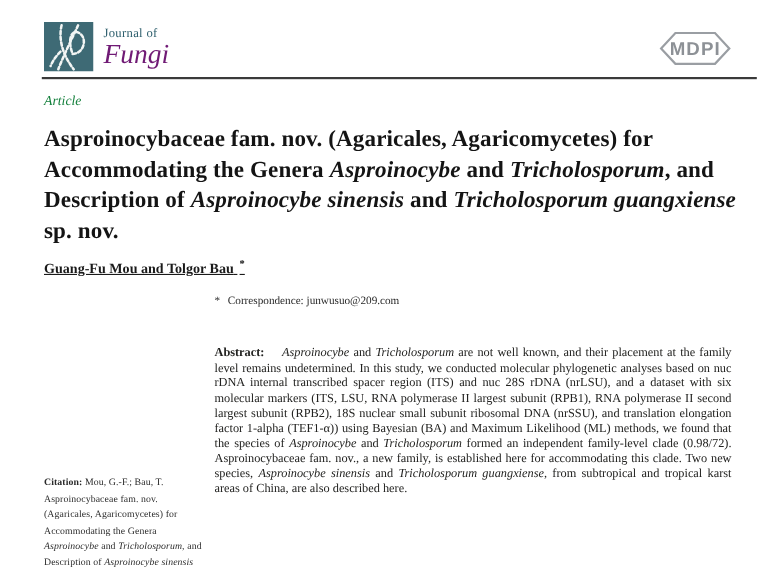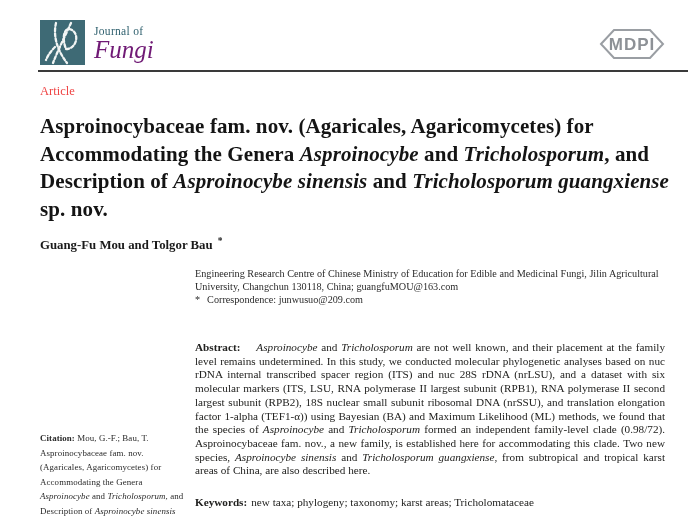--- a/index.html
+++ b/index.html
@@ -31,31 +31,31 @@
   .mdpi-logo { position: absolute; right: 28px; top: 24px; width: 74px; height: 40px; }
 
   .rule {
     position: absolute; left: 38px; top: 70px;
     width: 650px; height: 2px; background: #3a3a3a;
   }
 
   
   .article-type {
     position: absolute; left: 40px; top: 84px;
-    font-size: 12.5px; color: #ef4444;
+    font-style: italic; font-size: 12.5px; color: #15803d;
   }
   .title {
     position: absolute; left: 40px; top: 113px; width: 630px;
     font-size: 21px; font-weight: 700; line-height: 27.5px;
     color: #141414; letter-spacing: 0.1px;
   }
   .title .seg-i { font-style: italic; }
   .authors {
     position: absolute; left: 40px; top: 236px;
-    font-size: 12.8px; font-weight: 700; color: #1a1a1a;
+    font-size: 12.8px; font-weight: 700; color: #1a1a1a; text-decoration: underline;
   }
   .authors .star { font-weight: 700; vertical-align: super; font-size: 9.5px; margin-left: 2px; }
 
   
   .citation-box {
     position: absolute; left: 40px; top: 431px; width: 148px;
     font-size: 8.9px; line-height: 14.6px; color: #2a2a2a;
     letter-spacing: 0.1px;
   }
   .citation-box .seg-b { font-weight: 700; text-align: center; }
@@ -110,24 +110,22 @@
   <div class="article-type">Article</div>
   <h1 class="title"><span>Asproinocybaceae fam. nov. (Agaricales, Agaricomycetes) for Accommodating the Genera </span><span class="seg-i">Asproinocybe</span><span> and </span><span class="seg-i">Tricholosporum</span><span>, and Description of </span><span class="seg-i">Asproinocybe sinensis</span><span> and </span><span class="seg-i">Tricholosporum guangxiense</span><span> sp. nov.</span></h1>
   <div class="authors">
     <span>Guang-Fu Mou and Tolgor Bau</span>
     <span class="star">*</span>
   </div>
 
   <aside class="citation-box"><span class="seg-b">Citation:</span><span> Mou, G.-F.; Bau, T. Asproinocybaceae fam. nov. (Agaricales, Agaricomycetes) for Accommodating the Genera </span><span class="seg-i">Asproinocybe</span><span> and </span><span class="seg-i">Tricholosporum</span><span>, and Description of </span><span class="seg-i">Asproinocybe sinensis</span></aside>
 
   <section class="main-col">
-    <div class="aff-text">Engineering Research Centre of Chinese Ministry of Education for Edible and Medicinal Fungi, Jilin Agricultural University, Changchun 130118, China; guangfuMOU@163.com</div>
     <div class="correspondence">
       <span class="corr-mark">*</span>
       <span class="corr-text">Correspondence: junwusuo@209.com</span>
     </div>
 
     <p class="abstract"><b class="label">Abstract:</b><span><span class="seg-i">Asproinocybe</span><span> and </span><span class="seg-i">Tricholosporum</span><span> are not well known, and their placement at the family level remains undetermined. In this study, we conducted molecular phylogenetic analyses based on nuc rDNA internal transcribed spacer region (ITS) and nuc 28S rDNA (nrLSU), and a dataset with six molecular markers (ITS, LSU, RNA polymerase II largest subunit (RPB1), RNA polymerase II second largest subunit (RPB2), 18S nuclear small subunit ribosomal DNA (nrSSU), and translation elongation factor 1-alpha (TEF1-α)) using Bayesian (BA) and Maximum Likelihood (ML) methods, we found that the species of </span><span class="seg-i">Asproinocybe</span><span> and </span><span class="seg-i">Tricholosporum</span><span> formed an independent family-level clade (0.98/72). Asproinocybaceae fam. nov., a new family, is established here for accommodating this clade. Two new species, </span><span class="seg-i">Asproinocybe sinensis</span><span> and </span><span class="seg-i">Tricholosporum guangxiense</span><span>, from subtropical and tropical karst areas of China, are also described here.</span></span></p>
 
-    <p class="keywords"><b class="label">Keywords:</b><span>new taxa; phylogeny; taxonomy; karst areas; Tricholomataceae</span></p>
   </section>
 
 </div>
 
 </body></html>

